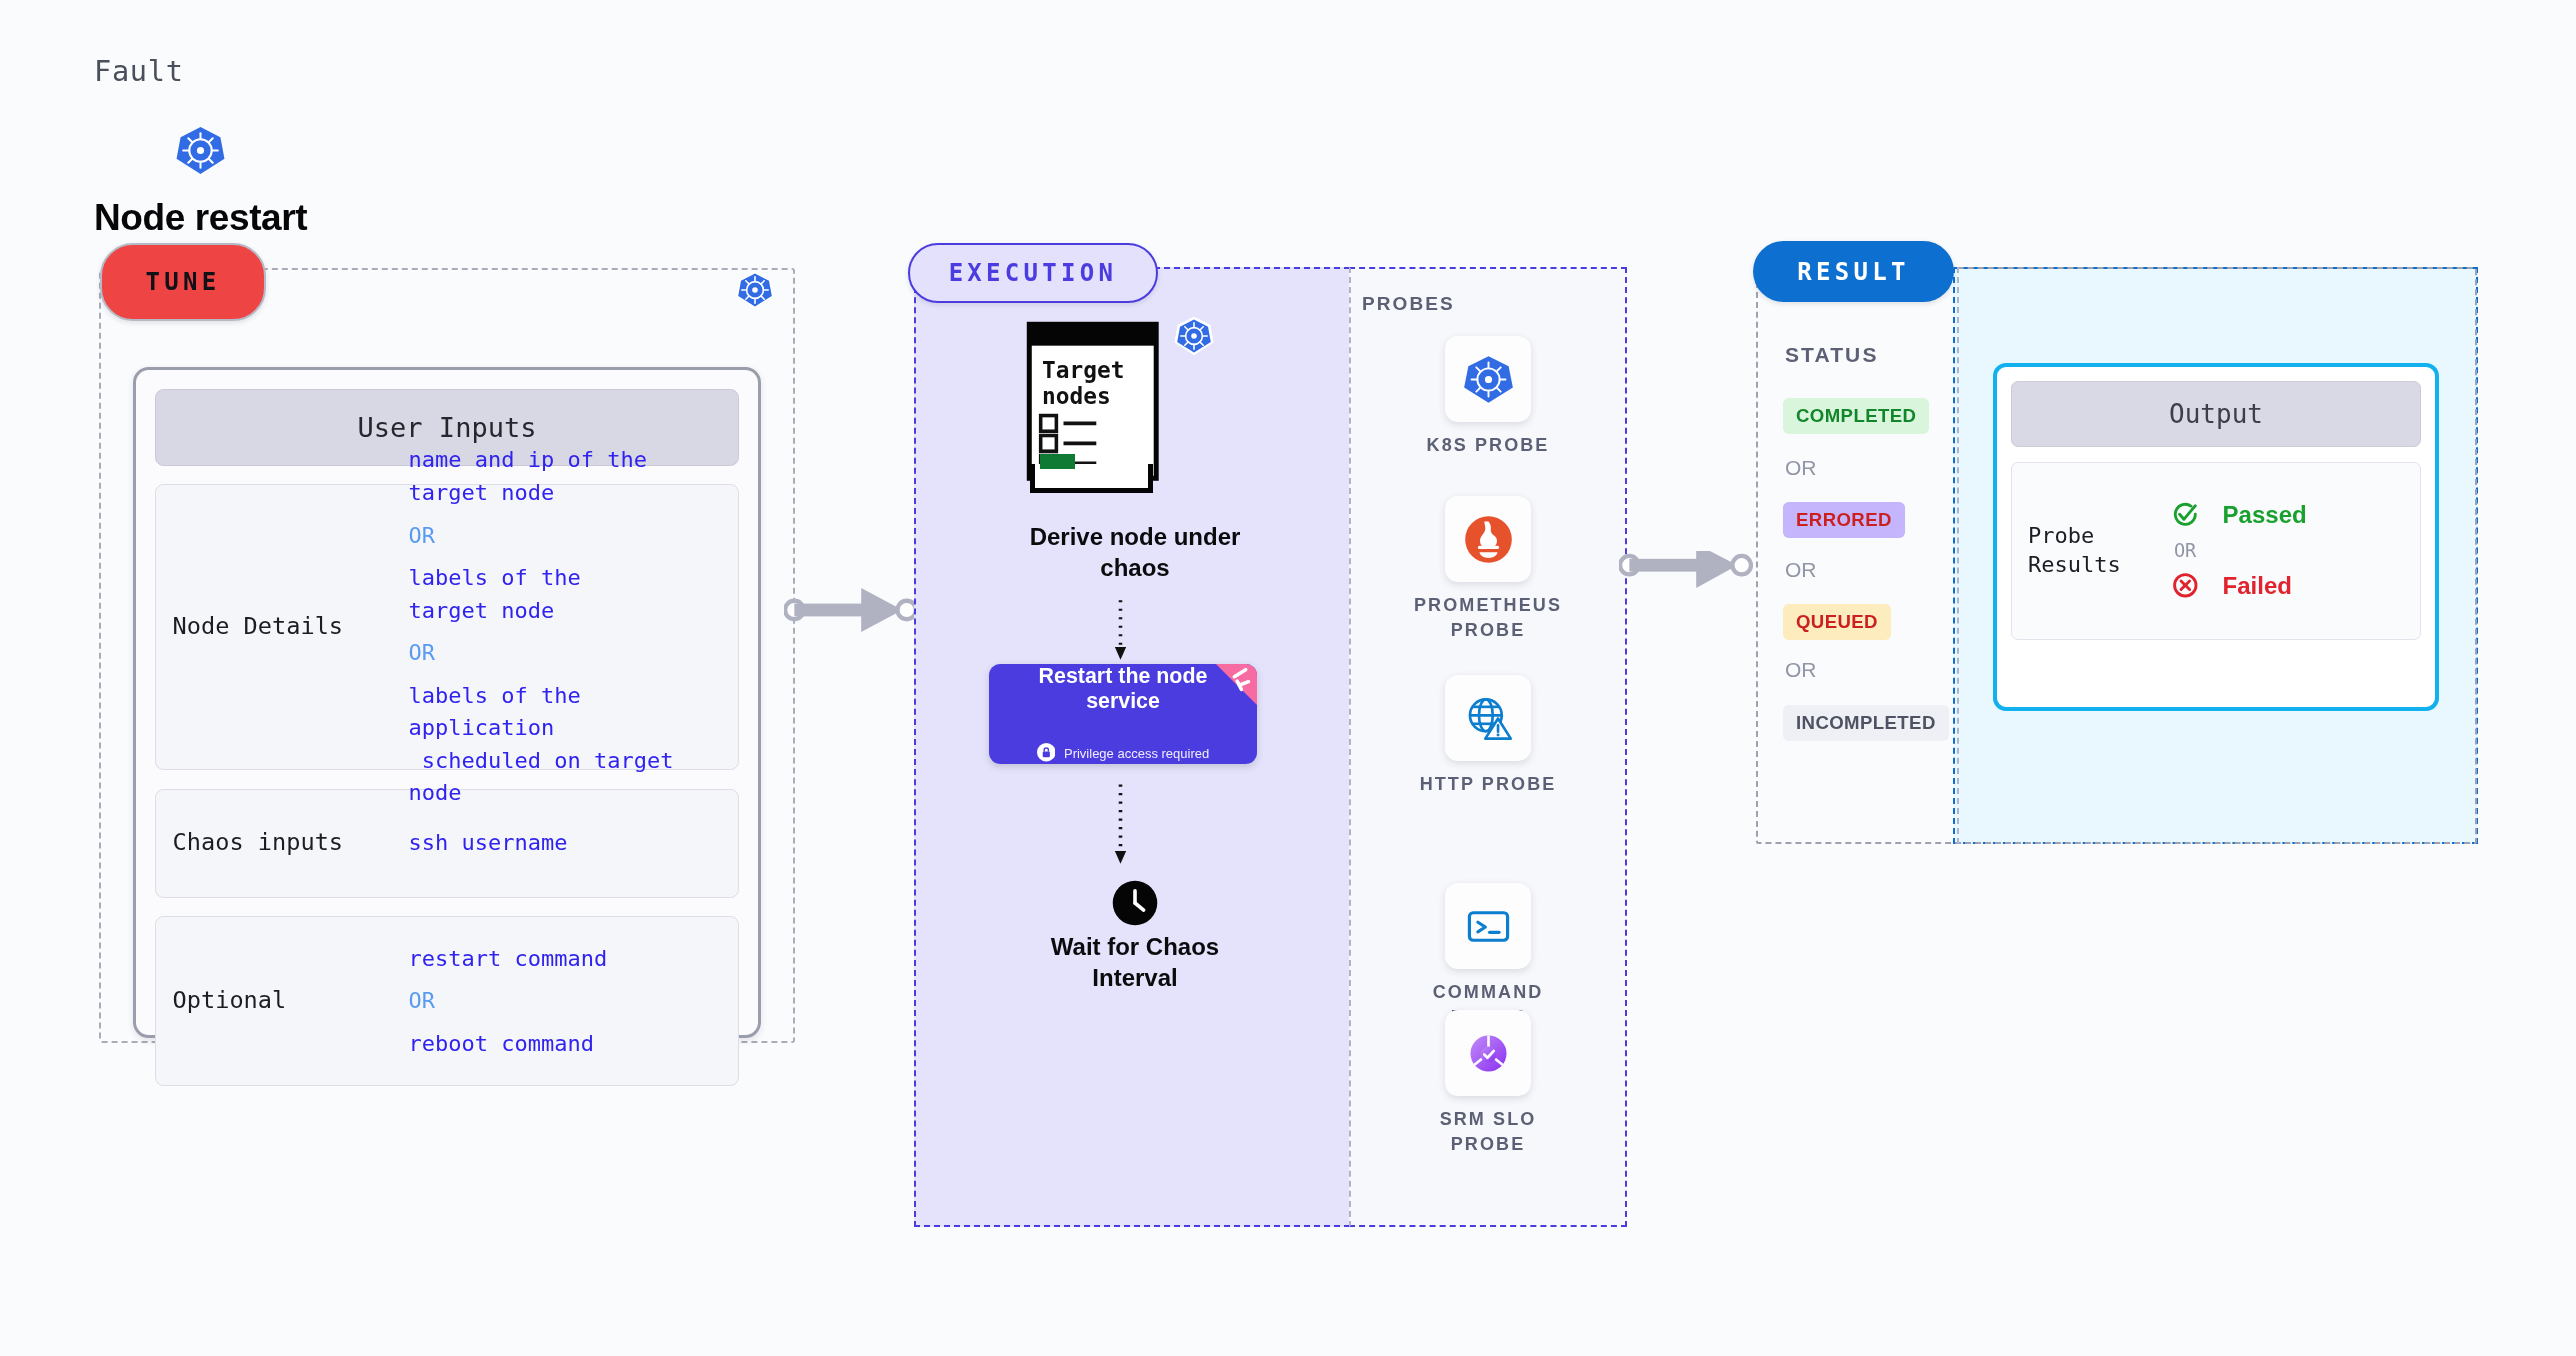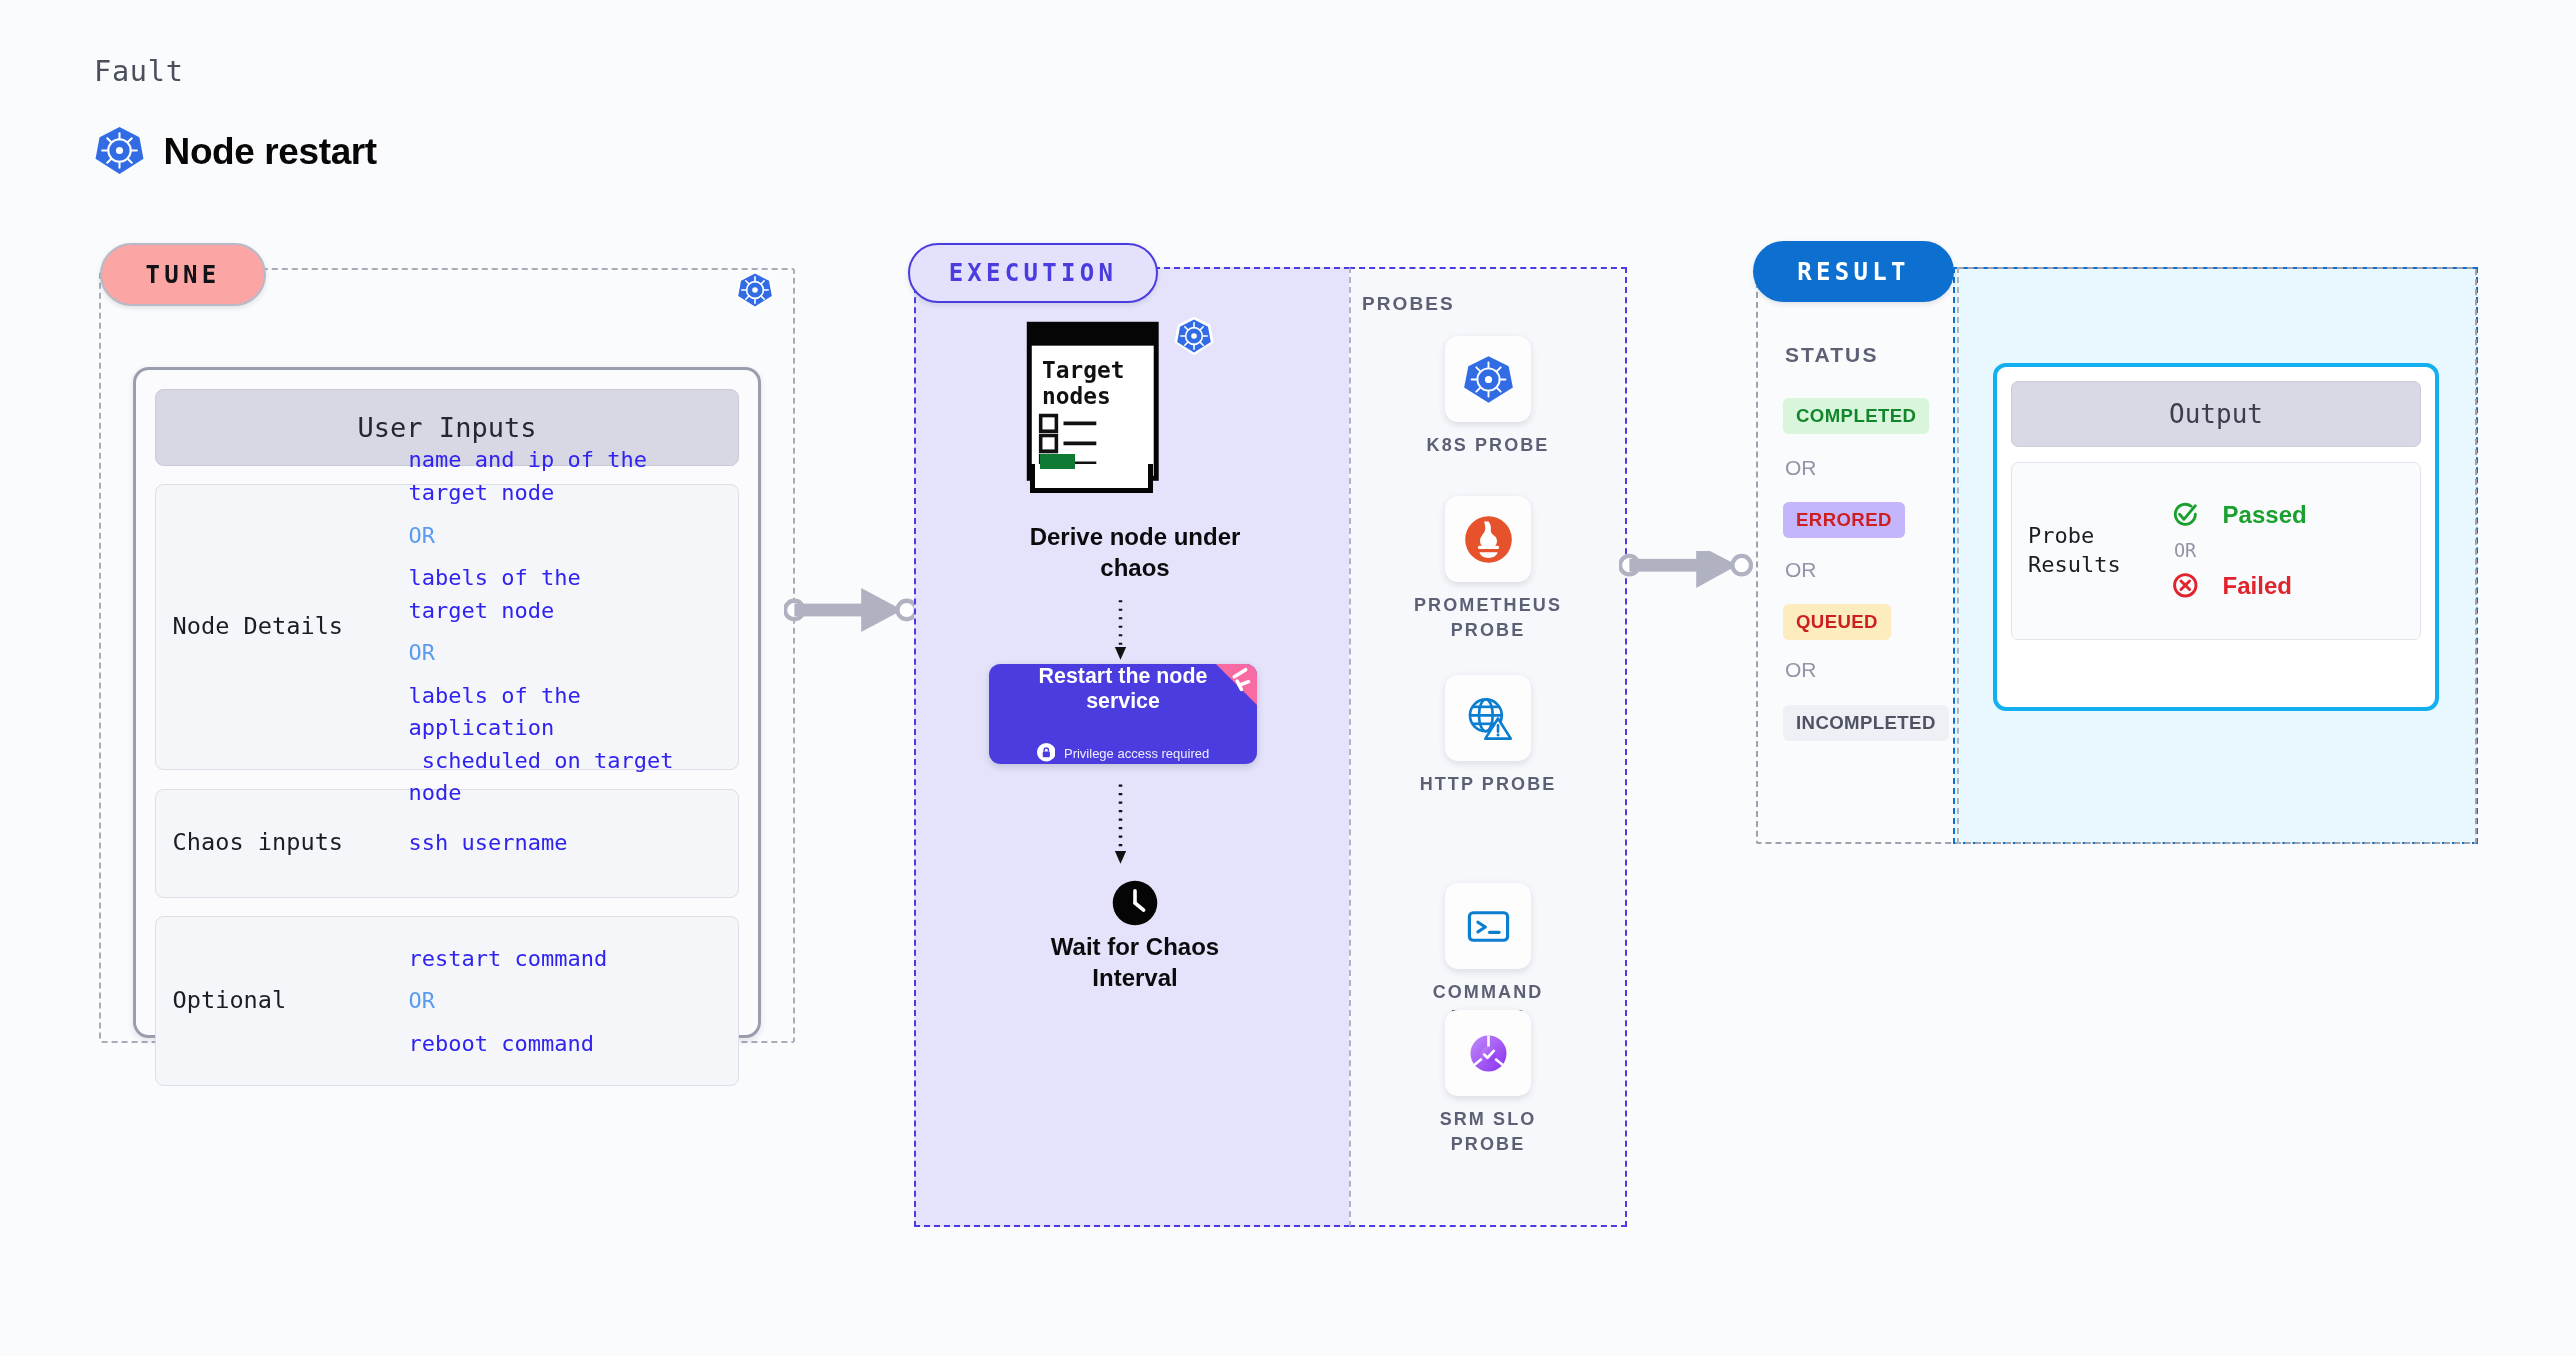--- a/index.html
+++ b/index.html
@@ -12,40 +12,40 @@
   }
 
   
   #fault-label {
     position: absolute; left: 94px; top: 54px;
     font-family: "DejaVu Sans Mono", monospace;
     font-size: 28.6px; color: #4a4f5c; letter-spacing: 0.7px;
   }
   #fault-title-row {
     position: absolute; left: 94px; top: 125px;
-    display: flex; align-items: center; gap: 18.6px;
+    display: flex; align-items: center; gap: 18.6px; flex-direction: column;
   }
   #fault-title {
     font-size: 37px; font-weight: bold; color: #070708; letter-spacing: -0.4px;
   }
 
   
   .stage-tag {
     position: absolute; z-index: 20;
     display: flex; align-items: center; justify-content: center;
     font-family: "DejaVu Sans Mono", monospace;
     font-weight: bold; letter-spacing: 4.3px;
     box-shadow: 0 2.1px 5px rgba(40,44,63,.13);
   }
 
   
   #tune-tag {
-    left: 100px; top: 243px; width: 166px; height: 63px;
+    left: 100px; top: 243px; width: 166px; height: 78px;
     border: 2.9px solid #b6b9c6; border-radius: 33px;
-    background: #fca5a5; color: #111218; font-size: 24px;
+    background: #ef4444; color: #111218; font-size: 24px;
   }
   #tune-region {
     position: absolute; left: 99px; top: 268px; width: 696px; height: 775px;
     border: 2.9px dashed #a8acb9; border-radius: 2.9px;
     background: transparent;
   }
   #tune-card {
     position: absolute; left: 133px; top: 337px; width: 628px; height: 671px;
     background: #fbfbfd; border: 3.6px solid #9a9eac; border-radius: 15.7px;
     box-shadow: 0 2.1px 6.4px rgba(40,44,63,.10);

